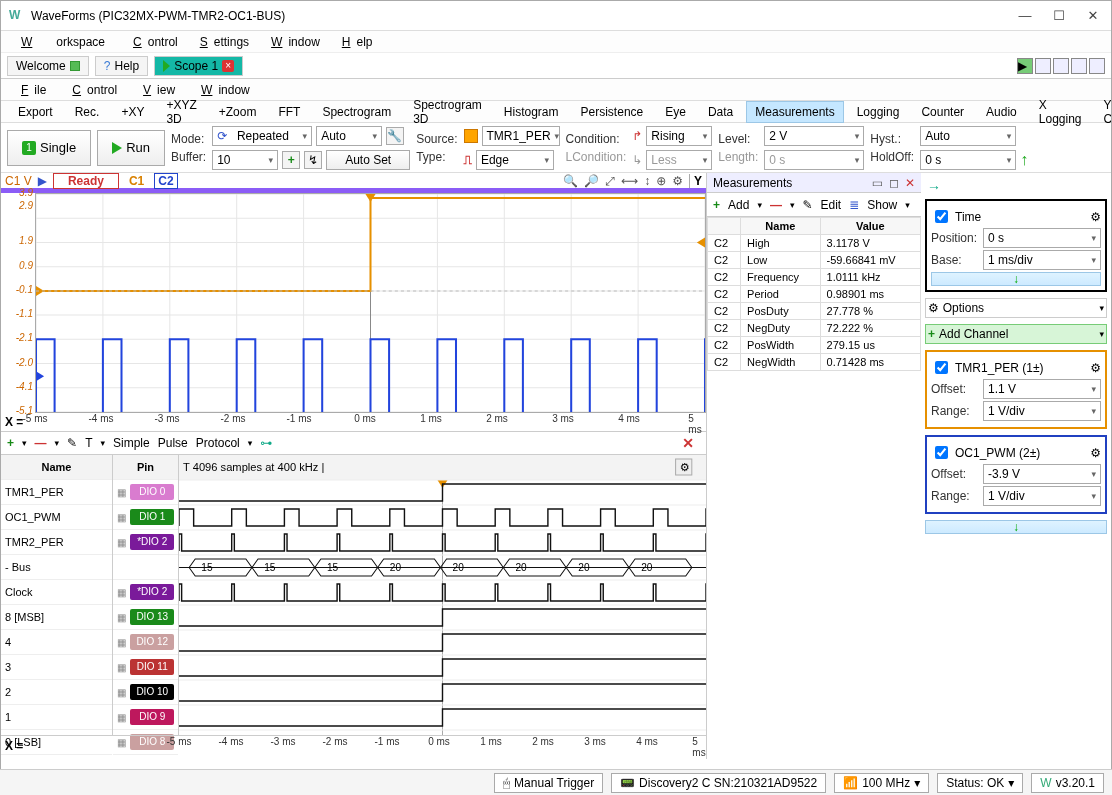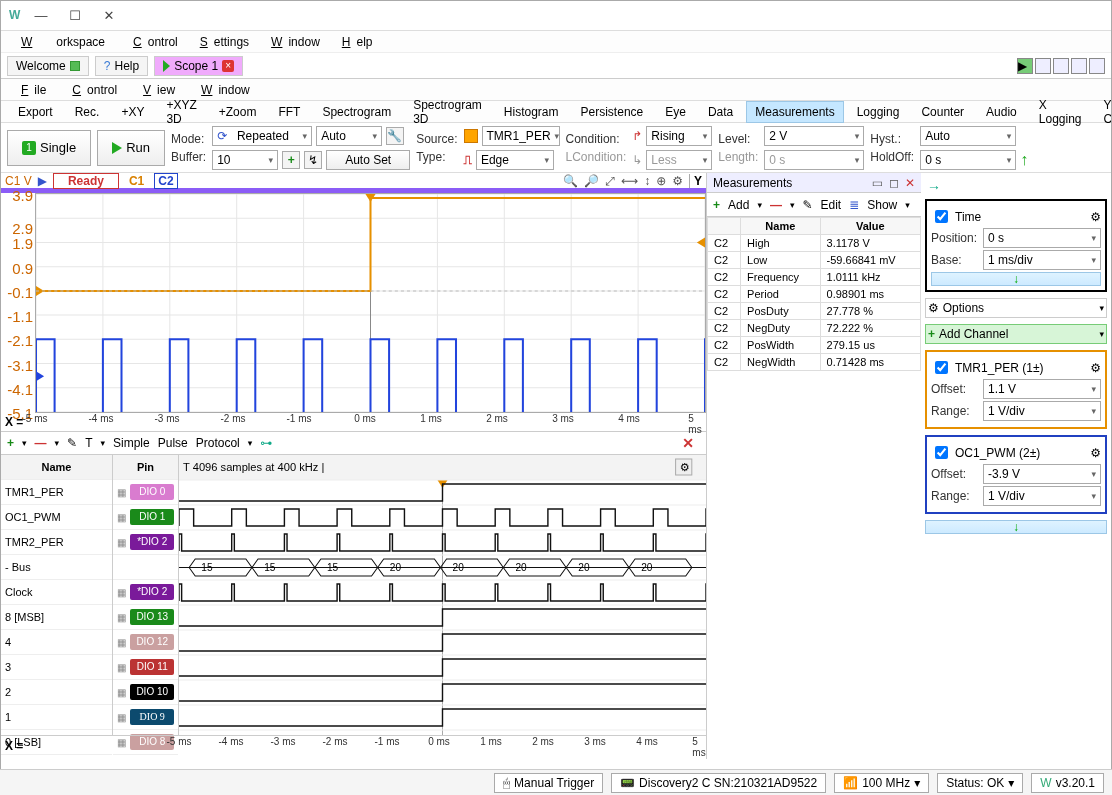--- a/index.html
+++ b/index.html
@@ -27,21 +27,21 @@
   }
   .menubar { border-bottom: 1px solid #eee; }
   .menubar span, .menubar2 span, .menubar3 span { padding:2px 6px; cursor:default; }
   .menubar2 { border-bottom: 1px solid #ddd; gap:8px; }
   .menubar3 { border-bottom: 1px solid #ddd; gap:4px; flex-wrap:nowrap; font-size:12px; }
   .menubar3 .tab { padding:3px 8px; border:1px solid transparent; }
   .menubar3 .active { background:#c5e7ff; border:1px solid #9cc7e6; }
 
   .tabstrip { height:26px; display:flex; align-items:center; padding:0 6px; gap:6px; border-bottom:1px solid #ccc;}
   .tabstrip .tab { display:flex; align-items:center; gap:4px; padding:2px 8px; border:1px solid #ccc; background:#f5f5f5;}
-  .tabstrip .tab.active { background:#f0abfc;text-align:right;}
+  .tabstrip .tab.active { background:#14b8a6;text-align:right;}
   .sq { display:inline-block; width:10px; height:10px; }
   .sq-green { background:#5b5; border:1px solid #393; }
 
   .toolbar-row1 { display:flex; align-items:center; gap:6px; padding:4px 6px; border-bottom:1px solid #ddd; }
   .btn { border:1px solid #aaa; background:linear-gradient(#fff,#eee); padding:4px 8px; display:flex; align-items:center; gap:4px;}
   .btn.large { height:36px; padding:4px 14px; font-size:13px; }
   .play-icon { width:0;height:0;border-left:10px solid #2a2;border-top:6px solid transparent;border-bottom:6px solid transparent;}
   .run-icon { width:0;height:0;border-left:10px solid #2a2;border-top:6px solid transparent;border-bottom:6px solid transparent;}
   .field-col { display:flex; flex-direction:column; gap:4px; }
   .field-row { display:flex; align-items:center; gap:4px; }
@@ -55,37 +55,37 @@
 
   
   .status-row { height:20px; display:flex; align-items:center; padding:0 4px; gap:6px; border-bottom:5px solid #8b5cf6;}
   .ready-box { border:1px solid #c33; color:#c33; font-weight:bold; padding:0 14px; background:#fff;}
   .chip { font-weight:bold; padding:0 4px;}
   .c1 { color:#d98000;}
   .c2 { color:#2244cc; border:1px solid #2244cc; padding:0 3px;}
 
   .chart-wrap { position:relative; height: 220px; display:flex; }
   .y-axis { width:34px; position:relative; }
-  .y-tick { position:absolute; right:2px; font-size:15px; color:#c60; text-align:right; width:30px;}
+  .y-tick { position:absolute; right:2px; font-size:10px; color:#c60; text-align:right; width:30px;font-style:italic;}
   .plot { flex:1; position:relative; background:#fff; border:1px solid #aaa; overflow:hidden;}
   .x-axis-row { height:18px; display:flex; align-items:center; padding-left:34px; position:relative;}
   .x-tick { position:absolute; font-size:10px; color:#333; transform:translateX(-50%);}
 
   
   .dig-toolbar { height:24px; display:flex; align-items:center; gap:8px; padding:0 6px; border-top:1px solid #ccc; border-bottom:1px solid #ccc;}
   .dig-grid { display:flex; height: 280px; }
   .dig-names { width:112px; border-right:1px solid #ccc;}
   .dig-pins { width:66px; border-right:1px solid #ccc;}
   .dig-plot { flex:1; position:relative; background:#fff; overflow:hidden;}
   .dig-row { height:25px; border-bottom:1px solid #eee; display:flex; align-items:center; padding:0 4px; font-size:11px;}
   .dig-head { background:#f3f3f3; font-weight:bold; justify-content:center;}
   .dio { display:inline-block; width:44px; height:16px; color:#fff; font-size:10px; text-align:center; line-height:16px; border-radius:2px;}
   .dio0{background:#d97ccf;} .dio1{background:#1a8a1a;} .dio2{background:#7a1a9a;}
   .dio13{background:#1a8a1a;} .dio12{background:#caa0a0;} .dio11{background:#b33;}
-  .dio10{background:#000000;} .dio9{background:#0c4a6e;font-family:Liberation Serif, serif;} .dio8{background:#caa0a0;}
+  .dio10{background:#000000;} .dio9{background:#be185d;} .dio8{background:#caa0a0;}
 
   .x-axis-row2 { height:20px; display:flex; align-items:center; padding-left:178px; position:relative; border-top:1px solid #ccc;}
 
   
   .meas-head { height:20px; background:#eef; border-bottom:1px solid #ccc; display:flex; align-items:center; padding:0 6px; justify-content:space-between;}
   .meas-bar { height:24px; display:flex; align-items:center; gap:8px; padding:0 6px; border-bottom:1px solid #ccc;}
   .meas-table { width:100%; border-collapse:collapse; }
   .meas-table th, .meas-table td { border:1px solid #ddd; padding:2px 6px; font-size:11px; text-align:left;}
   .meas-table th { text-align:center; background:#f7f7f7;}
 
@@ -115,20 +115,21 @@
   .close-x{color:#c33;font-weight:bold;font-size:14px;margin-left:auto;margin-right:6px;}
 
   .u { text-decoration: underline; text-decoration-thickness:1px; text-underline-offset:1px;}
 
 </style>
 </head>
 <body>
 
 <div class="titlebar">
   <span class="icon">W</span>
+  <span class="title">WaveForms (PIC32MX-PWM-TMR2-OC1-BUS)</span>
   <div class="winbtns">
     <span class="winbtn">—</span>
     <span class="winbtn">☐</span>
     <span class="winbtn">✕</span>
   </div>
 </div>
 
 <div class="menubar">
   <span><span class="u">W</span><span></span><span>orkspace</span></span>
   <span><span class="u">C</span>ontrol</span>
@@ -348,27 +349,27 @@
         <span>↕</span>
         <span>⊕</span>
         <span>⚙</span>
       </div>
       <span style="border-left:1px solid #aaa;padding-left:4px;font-weight:bold">Y</span>
     </div>
 
     <div class="chart-wrap">
       <div class="y-axis" id="yaxis">
           <div class="y-tick" style="top: -6px;">3.9</div>
-          <div class="y-tick" style="top: 27px;">2.9</div>
+          <div class="y-tick" style="top: 7px;">2.9</div>
           <div class="y-tick" style="top: 42.4444px;">1.9</div>
           <div class="y-tick" style="top: 66.6667px;">0.9</div>
           <div class="y-tick" style="top: 90.8889px;">-0.1</div>
           <div class="y-tick" style="top: 115.111px;">-1.1</div>
           <div class="y-tick" style="top: 139.333px;">-2.1</div>
-          <div class="y-tick" style="top: 163.556px;">-3.1</div>
+          <div class="y-tick" style="top: 163.556px;">-2.0</div>
           <div class="y-tick" style="top: 187.778px;">-4.1</div>
           <div class="y-tick" style="top: 212px;">-5.1</div>
         </div>
       <div class="plot" id="scopeplot">
         <svg id="scopesvg" width="100%" height="100%" viewBox="0 0 660 218" preserveAspectRatio="none">
             <line x1="0" y1="0" x2="0" y2="218" stroke="#e6e6e6"></line>
             <line x1="66" y1="0" x2="66" y2="218" stroke="#e6e6e6"></line>
             <line x1="132" y1="0" x2="132" y2="218" stroke="#e6e6e6"></line>
             <line x1="198" y1="0" x2="198" y2="218" stroke="#e6e6e6"></line>
             <line x1="264" y1="0" x2="264" y2="218" stroke="#e6e6e6"></line>

